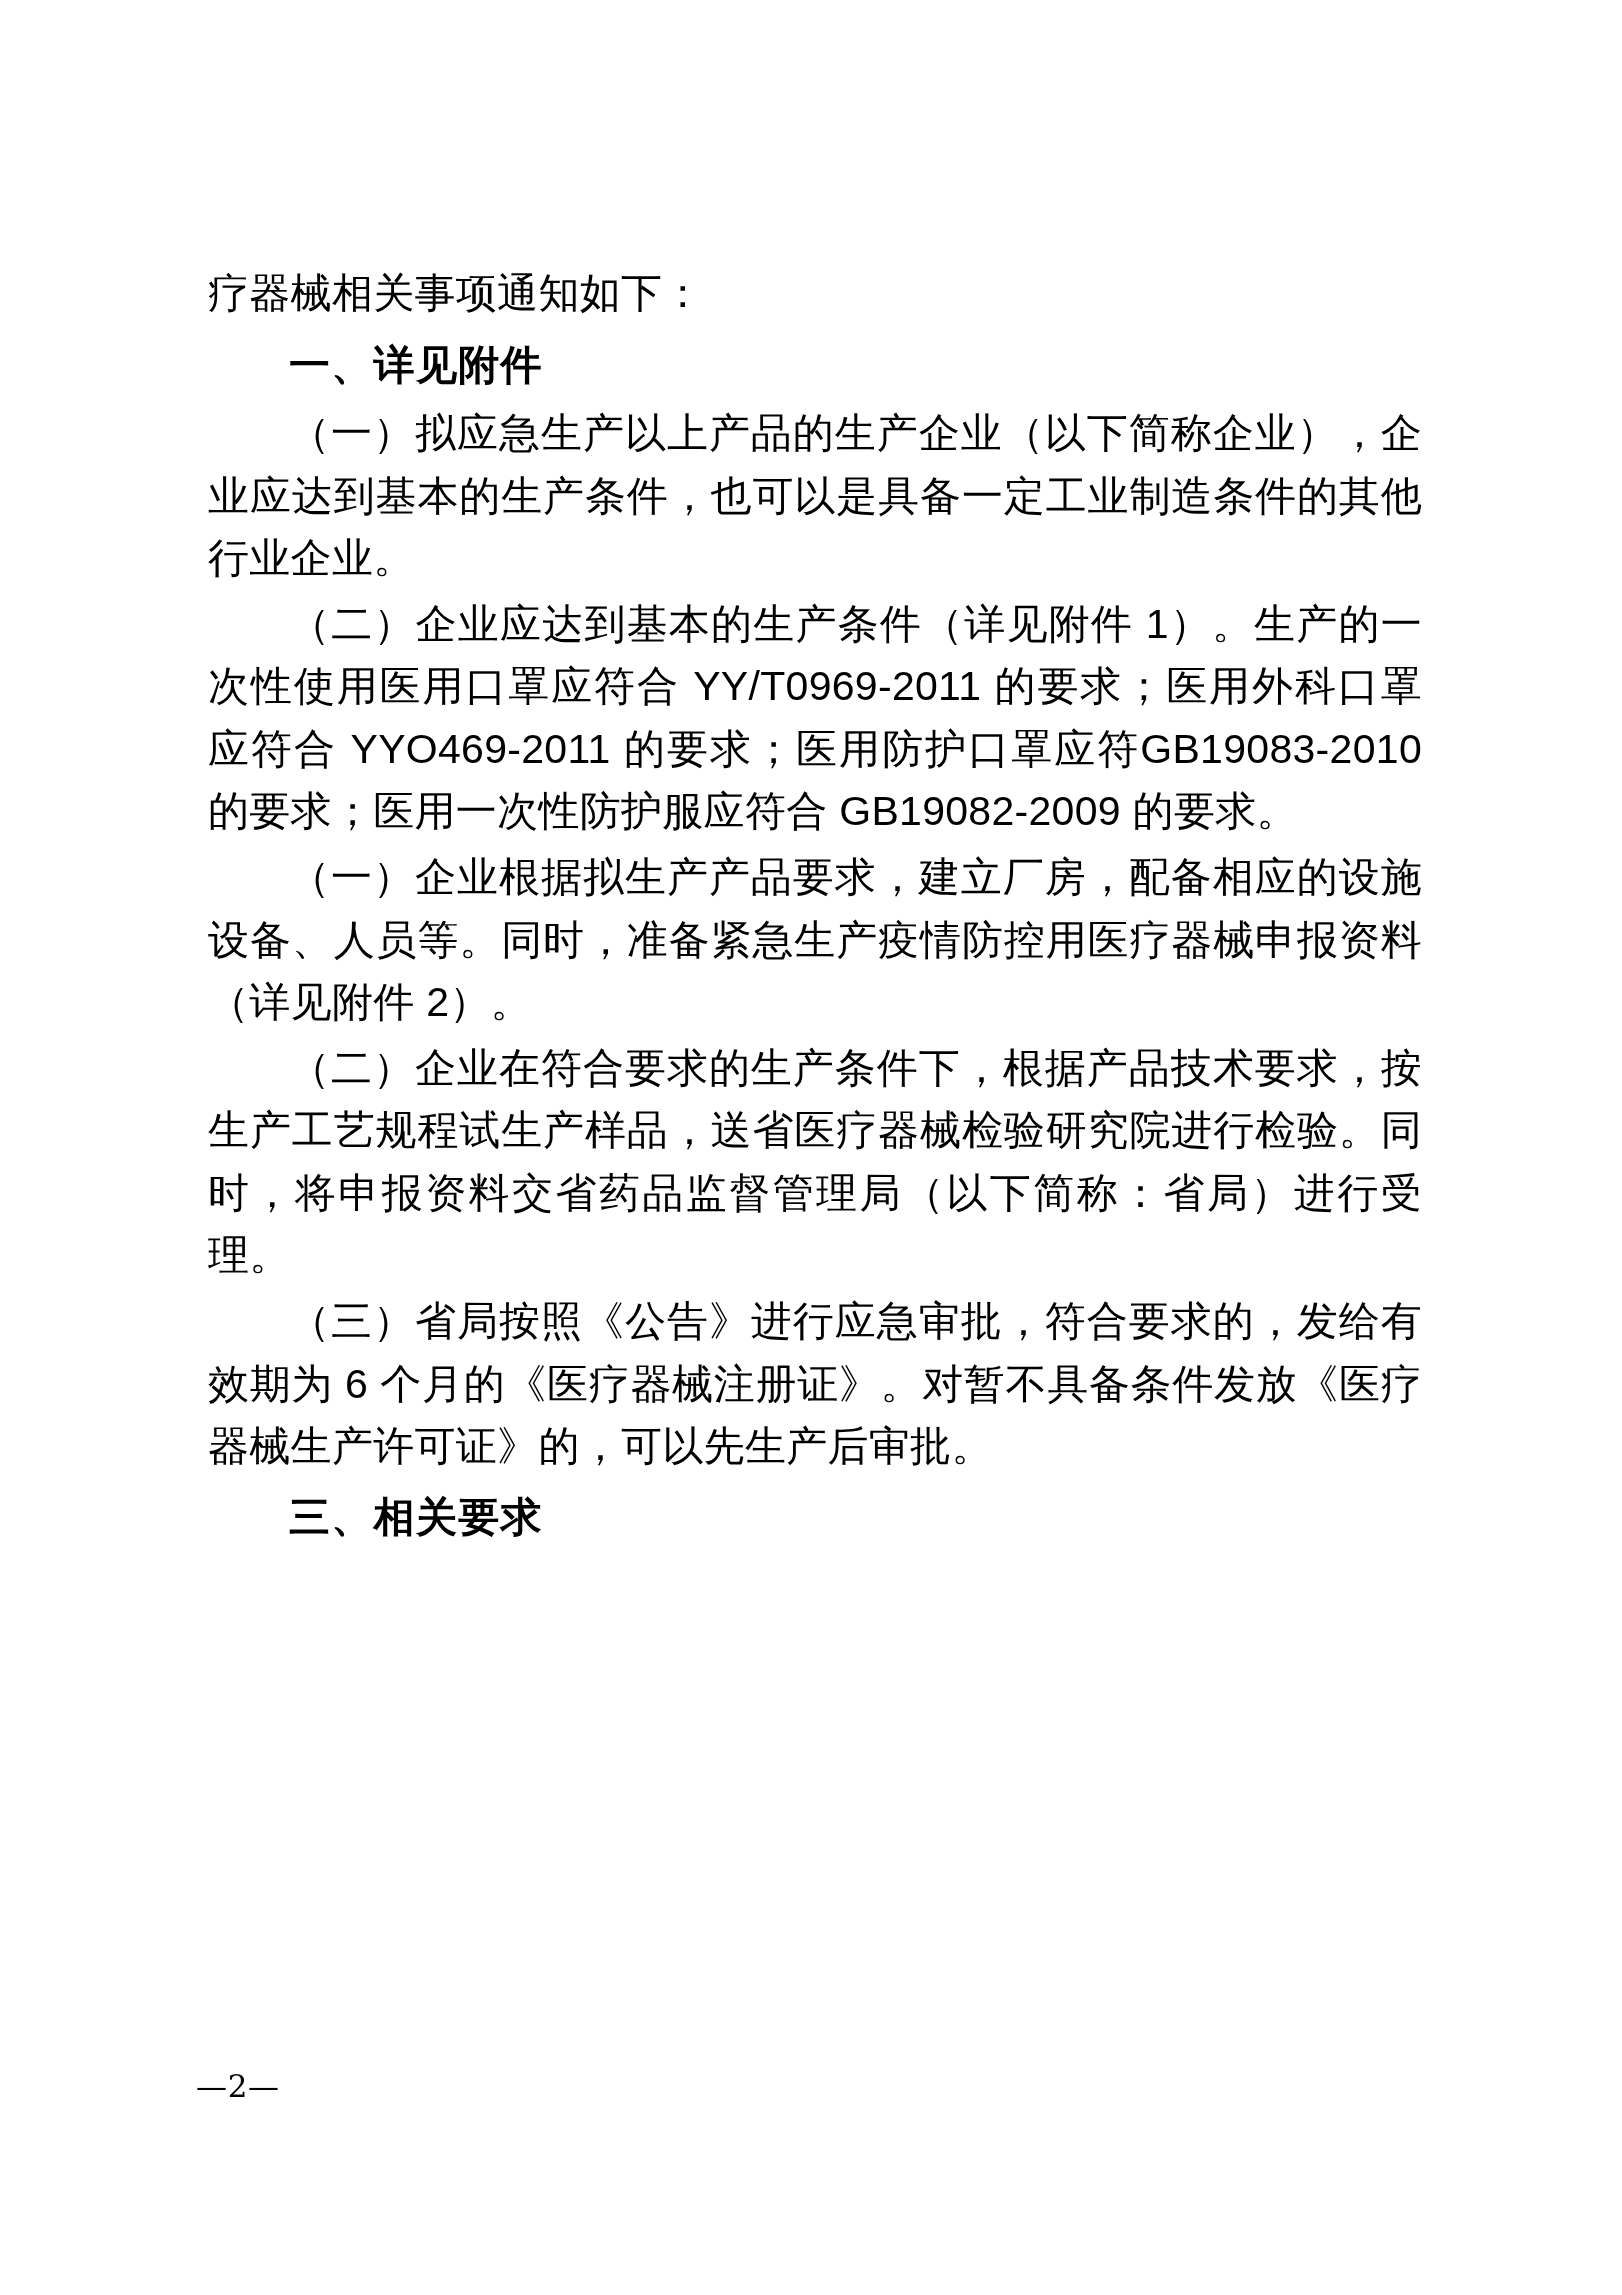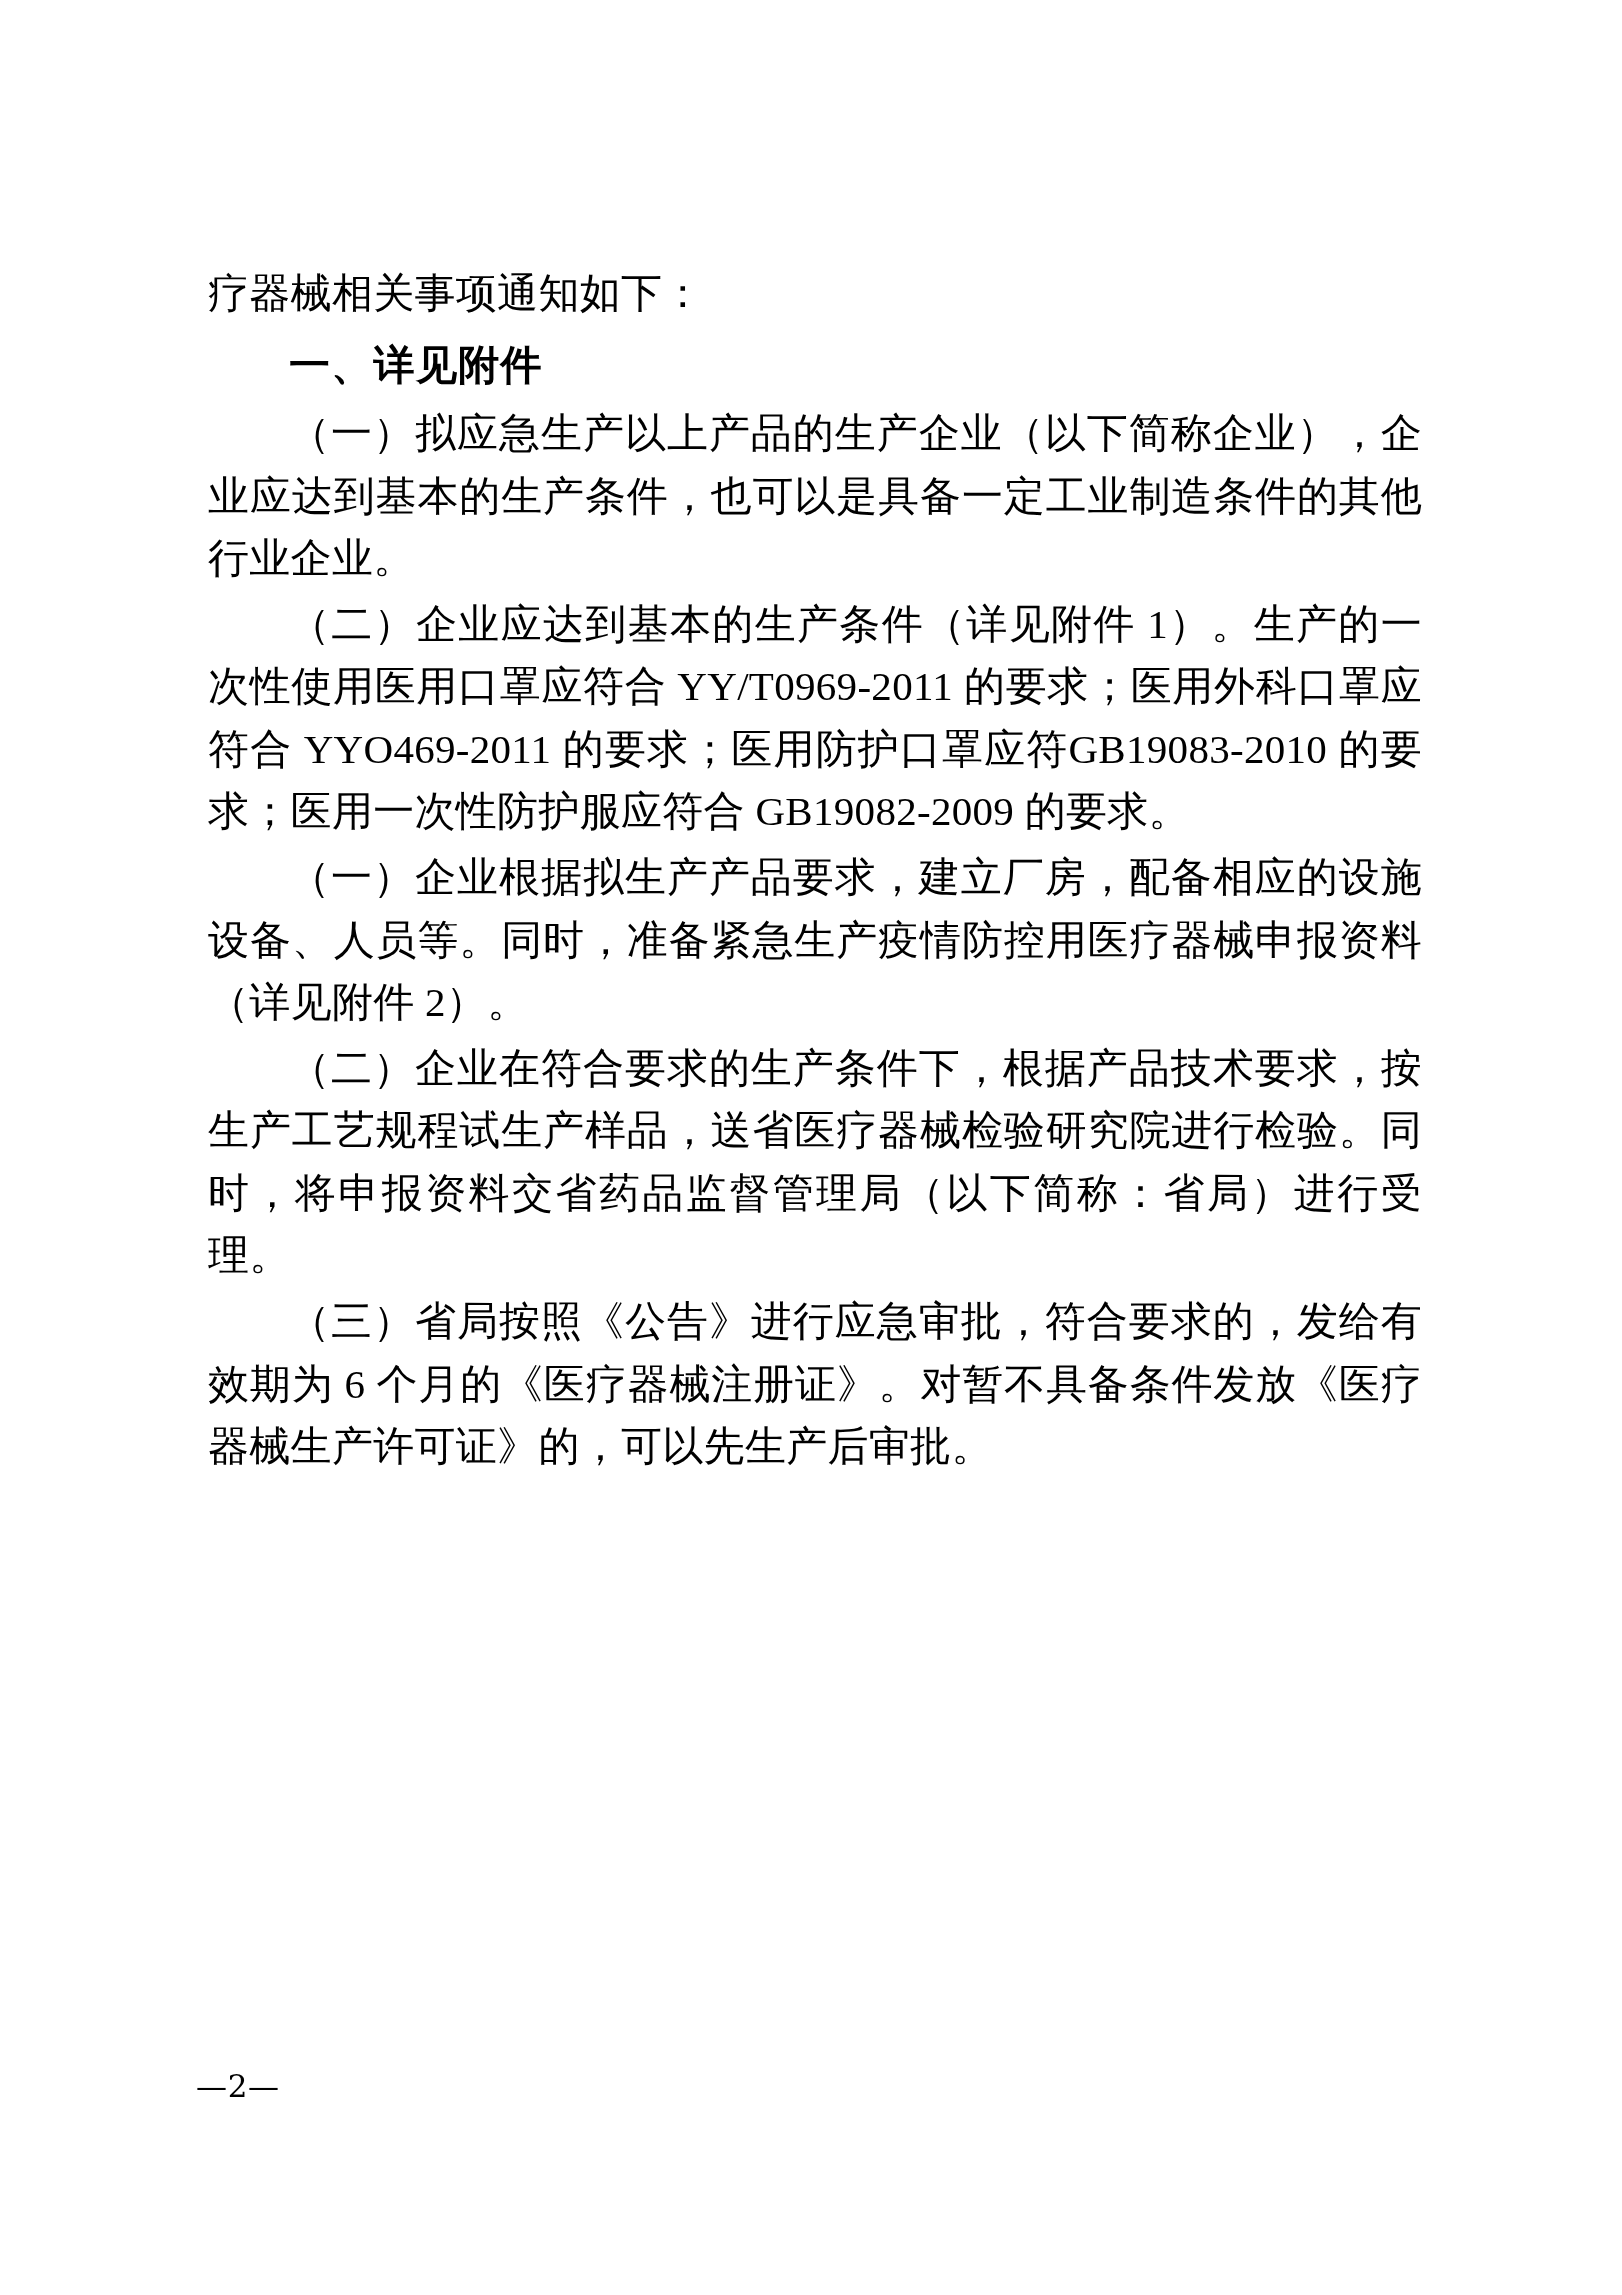--- a/index.html
+++ b/index.html
@@ -25,21 +25,21 @@
     top: 262px;
     width: 1214px;
   }
   .para {
     font-size: 41px;
     line-height: 1.52;
     letter-spacing: 0.3px;
     text-align: justify;
     text-justify: inter-ideograph;
     margin: 0 0 3.9px 0;
-    font-family: Liberation Serif, serif;
+    font-family: Liberation Sans, sans-serif;
   }
   .indent {
     text-indent: 81px;
   }
   .heading {
     font-size: 41px;
     line-height: 1.52;
     font-weight: bold;
     text-indent: 81px;
     margin: 9.2px 0 6.5px 0;
@@ -74,19 +74,20 @@
 
     <p class="para indent spaced">（二）企业应达到基本的生产条件（详见附件 1）。生产的一次性使用医用口罩应符合 YY/T0969-2011 的要求；医用外科口罩应符合 YYO469-2011 的要求；医用防护口罩应符GB19083-2010 的要求；医用一次性防护服应符合 GB19082-2009 的要求。</p>
 
 
     <p class="para indent">（一）企业根据拟生产产品要求，建立厂房，配备相应的设施设备、人员等。同时，准备紧急生产疫情防控用医疗器械申报资料（详见附件 2）。</p>
 
     <p class="para indent">（二）企业在符合要求的生产条件下，根据产品技术要求，按生产工艺规程试生产样品，送省医疗器械检验研究院进行检验。同时，将申报资料交省药品监督管理局（以下简称：省局）进行受理。</p>
 
     <p class="para indent">（三）省局按照《公告》进行应急审批，符合要求的，发给有效期为 6 个月的《医疗器械注册证》。对暂不具备条件发放《医疗器械生产许可证》的，可以先生产后审批。</p>
 
+    <p class="heading">三、相关要求</p>
 
   </div>
 
   <div class="page-number">—2—</div>
 
 </div>
 
 
 </body></html>

